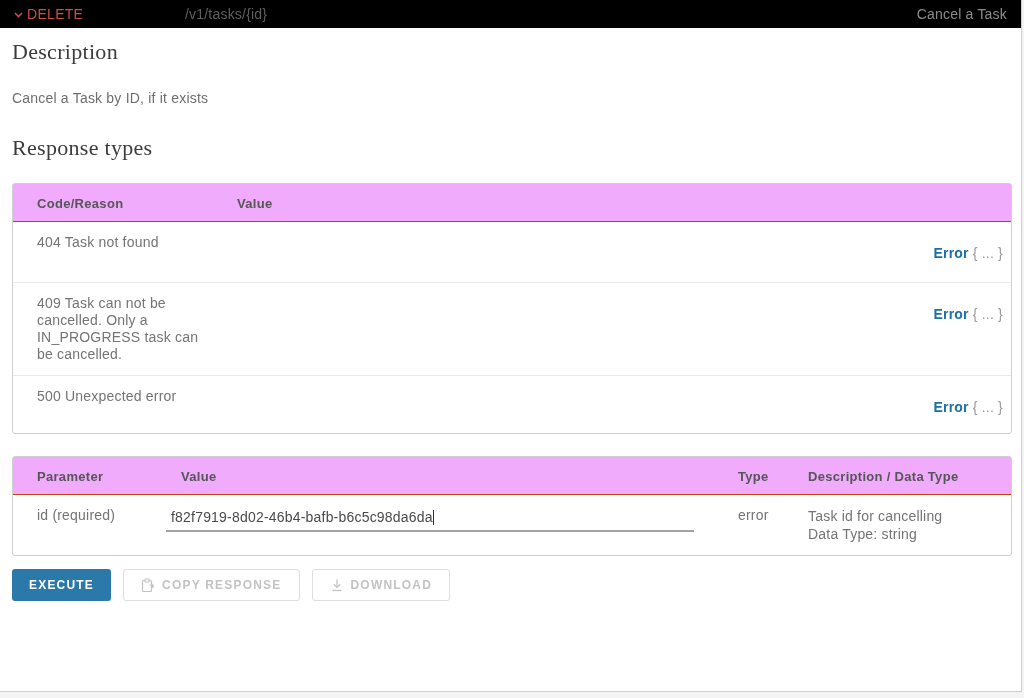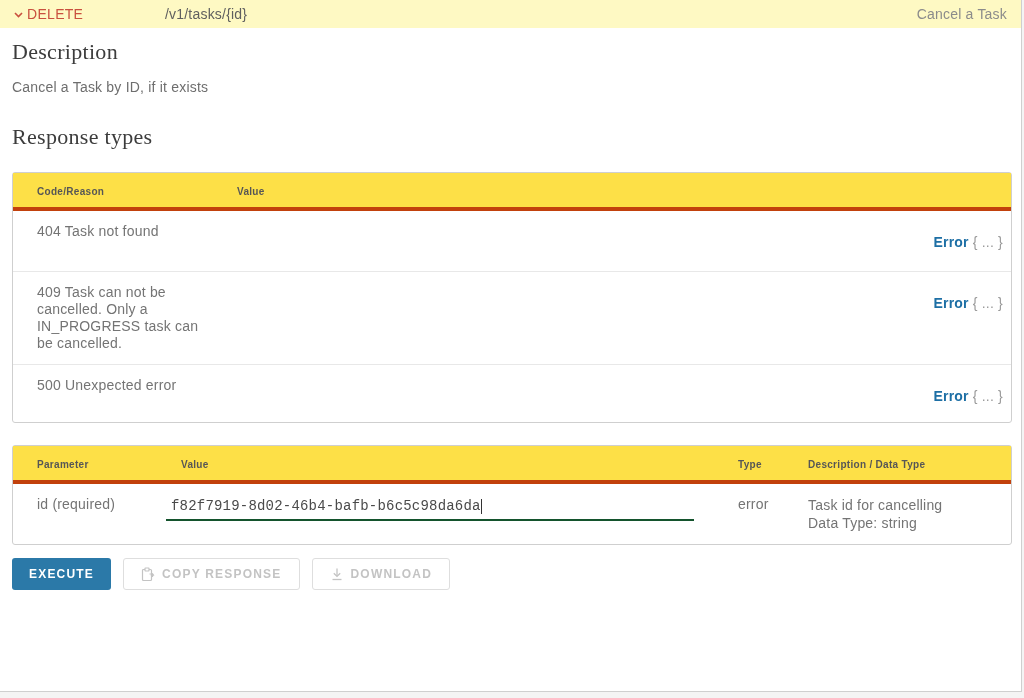--- a/index.html
+++ b/index.html
@@ -10,24 +10,25 @@
   }
   .panel {
     width: 1022px; height: 692px;
     background: #fff;
     border-right: 1px solid #cfcfcf;
     border-bottom: 1px solid #cfcfcf;
   }
   
   .topbar {
     height: 28px;
-    background: #fef9c3;
+    background: #000000;
     display: flex; align-items: center;
     padding: 0 14px 0 12px;
     font-size: 14px;
+    gap: 20px;
   }
   .method-toggle {
     display: flex; align-items: center;
     color: #c9503e;
     width: 153px;
     cursor: pointer;
   }
   .chev { display: inline-block; margin-right: 2px; line-height: 0; }
   .chev svg { display: block; }
   .method-label { font-size: 14px; letter-spacing: 0.3px; }
@@ -35,39 +36,39 @@
   .endpoint-title { margin-left: auto; color: #8b8b8b; letter-spacing: 0.2px; }
 
   
   .content { padding: 0 10px 0 12px; }
   h2.section-heading {
     font-size: 22px; font-weight: 400; color: #3c3c3c;
     letter-spacing: 0.3px;
     font-family: Liberation Serif, serif;
   }
   .h-description { margin-top: 11px; }
-  .desc-text { margin-top: 14px; font-size: 14px; color: #6e6e6e; letter-spacing: 0.2px; }
+  .desc-text { margin-top: 25px; font-size: 14px; color: #6e6e6e; letter-spacing: 0.2px; }
   .h-response { margin-top: 29px; }
   .h-tryout   { margin-top: 27px; }
 
   
   table.grid {
     width: 1000px;
     border-collapse: separate; border-spacing: 0;
     border: 1px solid #cfcfcf; border-radius: 3px;
     margin-top: 22px;
     table-layout: fixed;
     font-size: 14px; color: #747474;
   }
   table.grid thead th {
-    background: #fde047;
-    font-size: 10px; font-weight: bold; color: #565656;
+    background: #f0abfc;
+    font-size: 13px; font-weight: bold; color: #565656;
     text-align: left; letter-spacing: 0.3px;
     padding: 12px 8px 10px 24px;
-    border-bottom: 4px solid #c2410c;
+    border-bottom: 1px solid #c2410c;
     height: 38px;
   }
   table.grid td {
     vertical-align: top;
     padding: 12px 8px 12px 24px;
     border-bottom: 1px solid #e8e8e8;
     line-height: 17px;
     letter-spacing: 0.2px;
   }
   table.grid tr:last-child td { border-bottom: none; }
@@ -82,26 +83,25 @@
   .row-500 td { height: 57px; }
 
   
   .col-param { width: 144px; }
   .col-value { width: 557px; }
   .col-type  { width: 70px;  }
   .try-row td { height: 50px; vertical-align: middle; }
   .value-cell { padding-left: 9px !important; }
   .value-input {
     width: 528px;
-    border-bottom: 2px solid #14532d;
+    border-bottom: 2px solid #a3a3a3;
     padding: 2px 0 4px 5px;
     font-size: 14px; color: #4a4a4a;
     white-space: nowrap;
     cursor: text;
-    font-family: Liberation Mono, monospace;
   }
   .caret {
     display: inline-block; width: 1px; height: 15px;
     background: #333; vertical-align: text-bottom;
     animation: blink 1s steps(1) infinite;
   }
   @keyframes blink { 50% { opacity: 0; } }
   .desc-cell div { line-height: 18px; }
 
   

